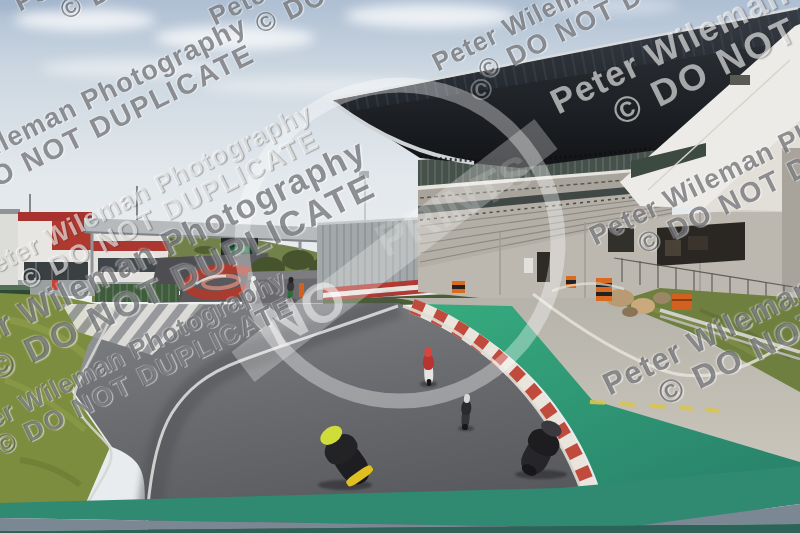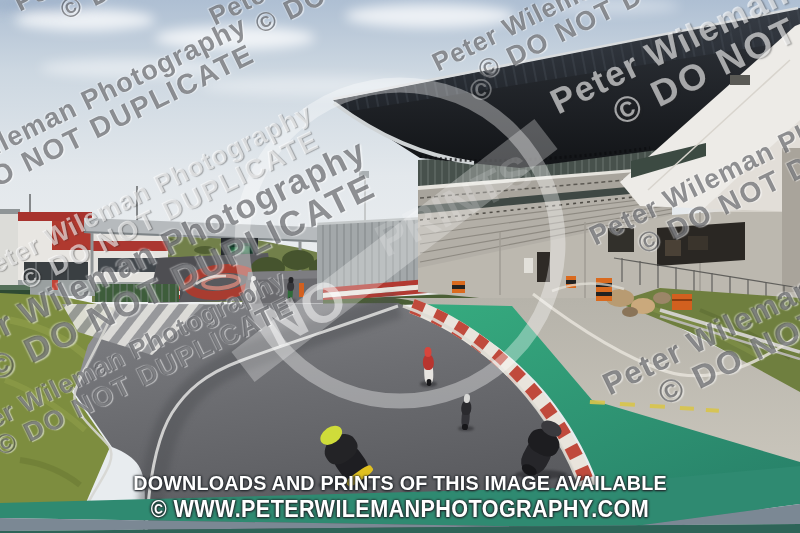--- a/index.html
+++ b/index.html
@@ -448,17 +448,13 @@
       <div class="wm" style="left: 598px; top: 372px; transform: rotate(-26deg) scale(1.2);">
         <div class="l1">Peter Wileman Photography</div>
         <div class="l2" style="padding-left: 38px;">© DO NOT DUPLICATE</div>
       </div>
       <div class="wm" style="left: -55px; top: 428px; transform: rotate(-26deg) scale(1);">
         <div class="l1">Peter Wileman Photography</div>
         <div class="l2" style="padding-left: 38px;">© DO NOT DUPLICATE</div>
       </div>
     </div>
 
-  <div id="banner">
-    <div id="banner-line1" class="banner-line">DOWNLOADS AND PRINTS OF THIS IMAGE AVAILABLE</div>
-    <div id="banner-line2" class="banner-line">© WWW.PETERWILEMANPHOTOGRAPHY.COM</div>
-  </div>
 </div>
 
 </body></html>

